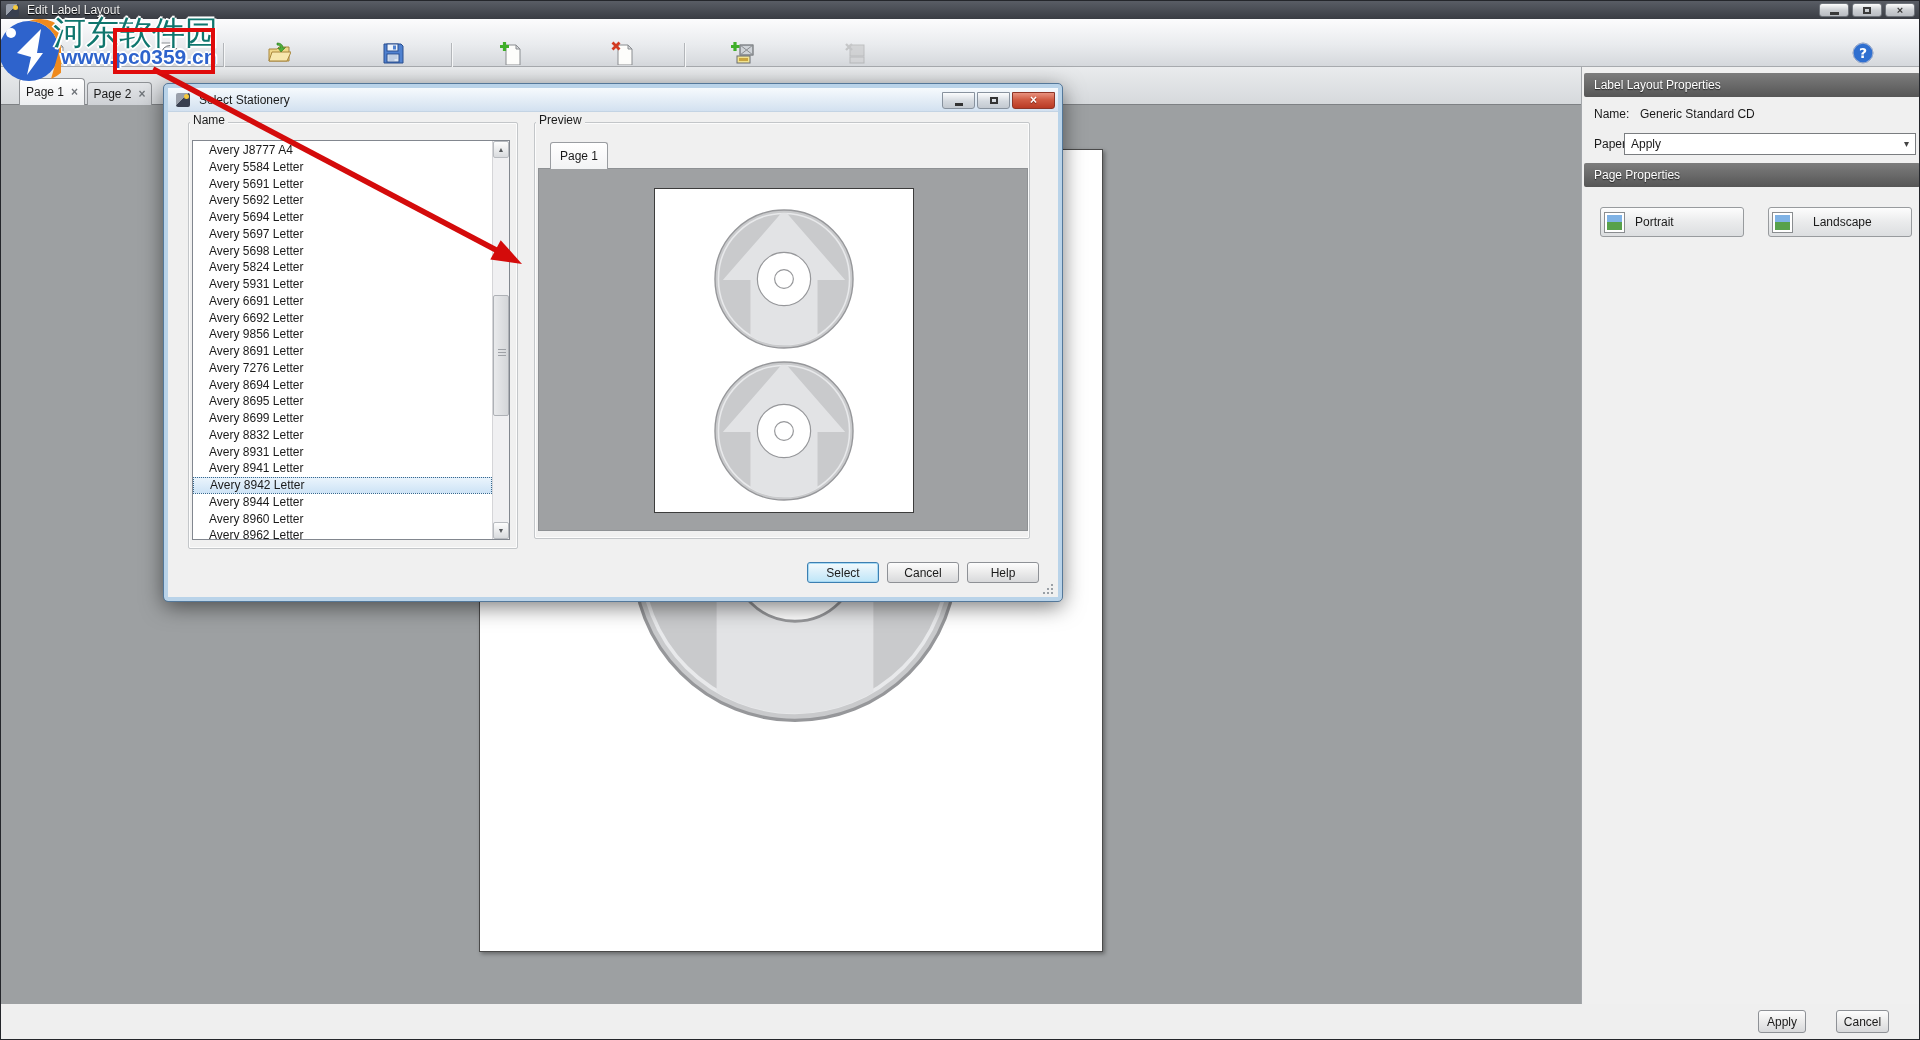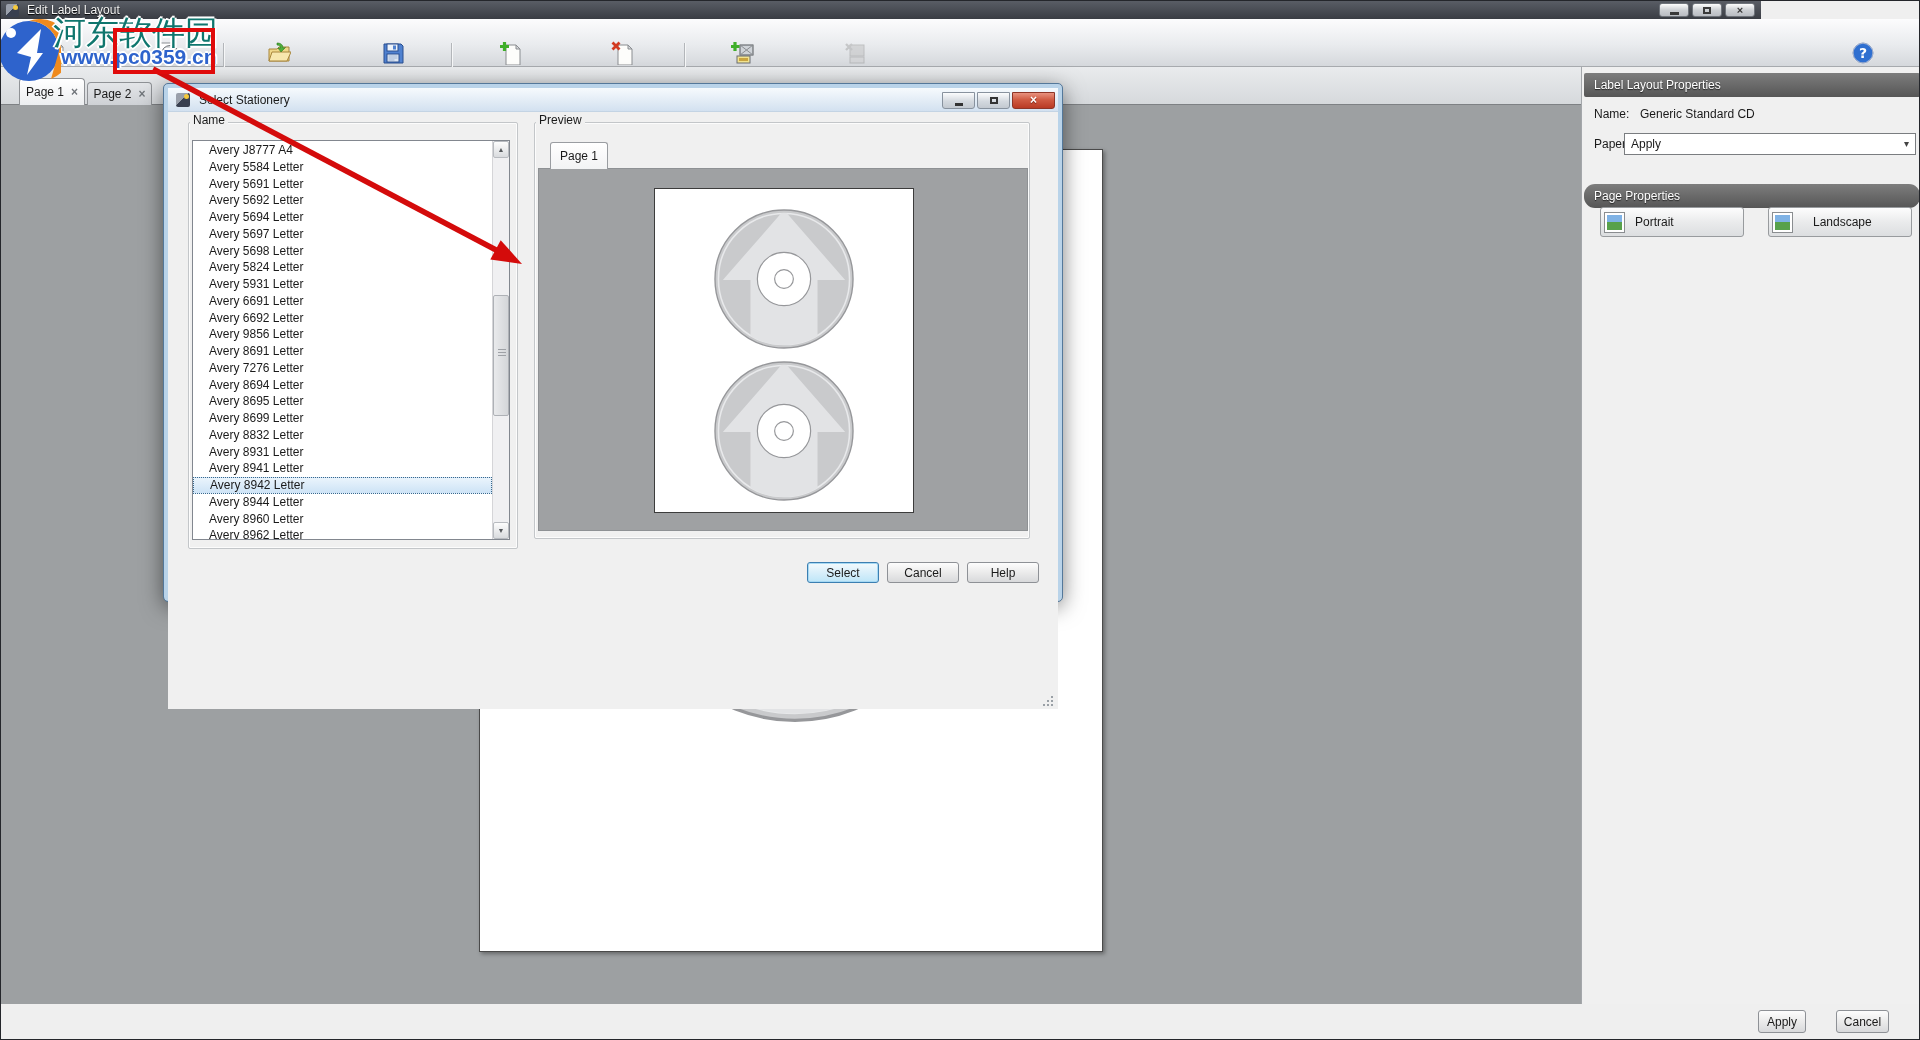--- a/index.html
+++ b/index.html
@@ -1,21 +1,21 @@
 <!DOCTYPE html>
 <html><head>
 <meta charset="utf-8">
 <style>
   * { margin:0; padding:0; box-sizing:border-box; }
   html,body { width:1920px; height:1040px; overflow:hidden; }
   body { font-family:"Liberation Sans","DejaVu Sans",sans-serif; font-size:12px; color:#1a1a1a; }
   .screen { position:relative; width:1920px; height:1040px; background:#efefef; border:1px solid #24262b; overflow:hidden; }
 
   
-  .titlebar { position:absolute; left:0; top:0; width:1760px; height:18px;
+  .titlebar { position:absolute; left:0; top:0; width:1920px; height:18px;
     background:linear-gradient(#595d65,#3a3d44); display:flex; align-items:center; }
   .app-icon { width:13px; height:13px; margin:0 8px 0 5px; border-radius:2px;
     background:linear-gradient(135deg,#9aa0ab 0 45%,#394050 45%); position:relative; }
   .app-icon::after { content:""; position:absolute; right:1px; top:1px; width:5px; height:5px; border-radius:50%; background:#f5c93c; }
   .titlebar .wtitle { color:#f2f2f2; font-size:12px; text-shadow:0 1px 1px #000; }
   .winbtns { position:absolute; right:6px; top:2px; display:flex; gap:3px; }
   .wbtn { width:30px; height:14px; background:linear-gradient(#fdfdfd,#cdd0d4 50%,#b9bcc2);
     border:1px solid #6f747b; border-radius:3px; display:flex; align-items:center; justify-content:center; }
   .g-min { width:9px; height:3px; background:#3a3a3a; margin-top:6px; }
   .g-restore { width:8px; height:7px; border:2px solid #3a3a3a; }
@@ -76,21 +76,21 @@
   .dlg-titlebar .app-icon { width:14px; height:14px; margin:0 9px 0 8px; }
   .dlg-title { font-size:12px; color:#1a1a1a; }
   .dlg-winbtns { position:absolute; right:3px; top:4px; display:flex; gap:2px; }
   .dbtn { height:17px; border:1px solid #88929e; border-radius:0 0 3px 3px; background:linear-gradient(#fbfcfd,#d4d9df 55%,#c3c9d0);
     display:flex; align-items:center; justify-content:center; }
   .dbtn.min,.dbtn.max { width:33px; }
   .dbtn.close { width:43px; background:linear-gradient(#e8927f,#d05b43 45%,#b93a24); border-color:#8e3527; }
   .dbtn.close .x { color:#fff; font-weight:bold; font-size:12px; line-height:11px; text-shadow:0 1px 1px #7c2214; }
   .dbtn .g-min { width:8px; height:3px; background:#333; margin-top:7px; }
   .dbtn .g-restore { width:8px; height:7px; border:2px solid #333; }
-  .dlg-client { position:absolute; left:0; top:24px; width:890px; height:597px; background:#f0f0f0; }
+  .dlg-client { position:absolute; left:0; top:24px; width:890px; height:485px; background:#f0f0f0; }
 
   .groupbox { position:absolute; border:1px solid #c3c6c9; box-shadow:inset 0 0 0 1px #fcfcfc; border-radius:2px; }
   .group-label { position:absolute; background:#f0f0f0; padding:0 3px; font-size:12px; z-index:2; }
 
   .stationery-list { position:absolute; left:24px; top:28px; width:318px; height:400px; background:#fff; border:1px solid #82878f; overflow:hidden; }
   .stationery-list ul { list-style:none; position:absolute; left:0; top:1px; width:299px; }
   .stationery-list li { height:16.75px; line-height:16.75px; padding-left:16px; font-size:12px; white-space:nowrap; }
   .stationery-list li.selected { background:linear-gradient(#eaf4fc,#cde3f6); border:1px dotted #39698e; line-height:14.5px; }
   .vscroll { position:absolute; right:0; top:0; width:17px; height:398px; background:#f0f0f2; border-left:1px solid #d5d5d8; }
   .scr-btn { position:absolute; left:0; width:16px; height:17px; background:linear-gradient(#fdfdfd,#d9dbde); border:1px solid #b8bbc0; border-radius:2px;
@@ -264,21 +264,21 @@
 
   <div class="sidepanel">
     <div class="panel-header" style="top:6px;">Label Layout Properties</div>
     <span class="prop-label" style="top:40px;">Name:</span>
     <span class="prop-value" style="left:58px;top:40px;">Generic Standard CD</span>
     <span class="prop-label" style="top:70px;">Paper:</span>
     <div class="combo">
       <span>Apply</span>
       <span class="combo-arrow">▾</span>
     </div>
-    <div class="panel-header" style="top:117px;border-radius:11px;">Page Properties</div>
+    <div class="panel-header" style="top:96px;">Page Properties</div>
     <div class="orient-btn" style="left:4px;">
       <span class="pic-icon"></span>
       <span>Portrait</span>
     </div>
     <div class="orient-btn" style="left:172px;gap:20px;">
       <span class="pic-icon"></span>
       <span>Landscape</span>
     </div>
   </div>
 

